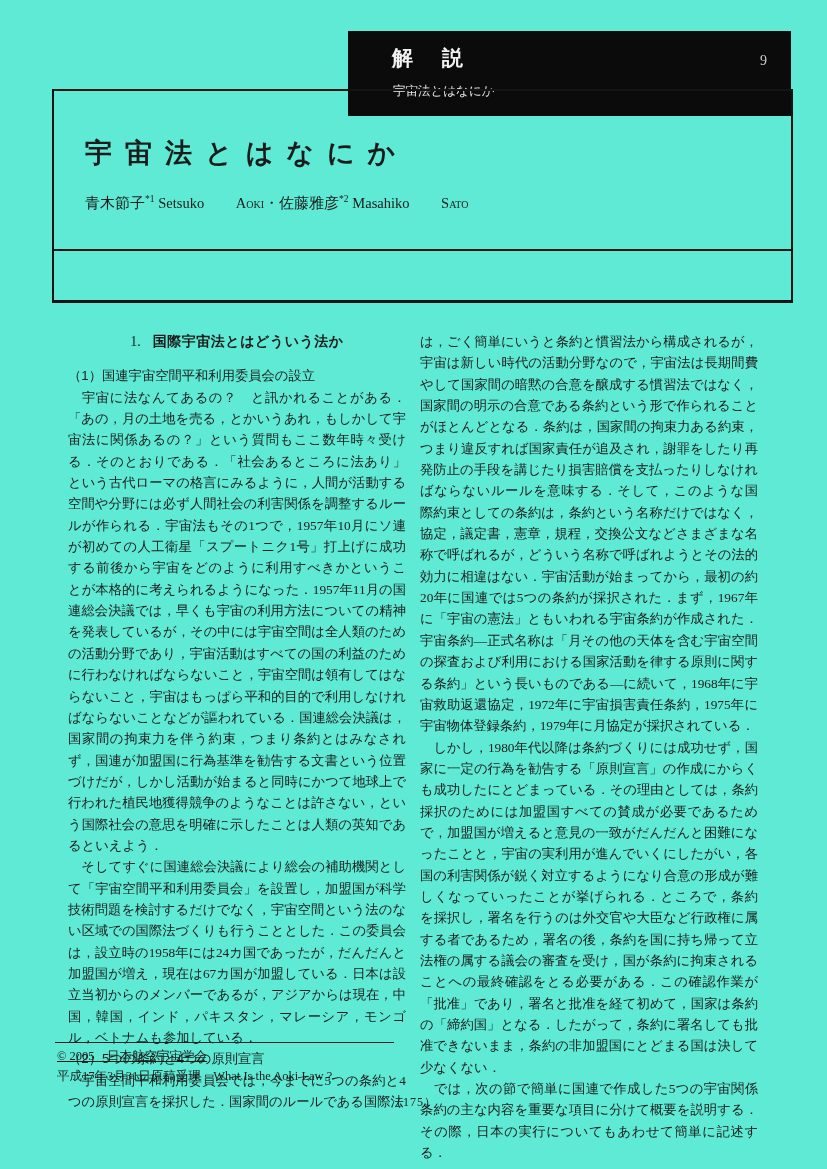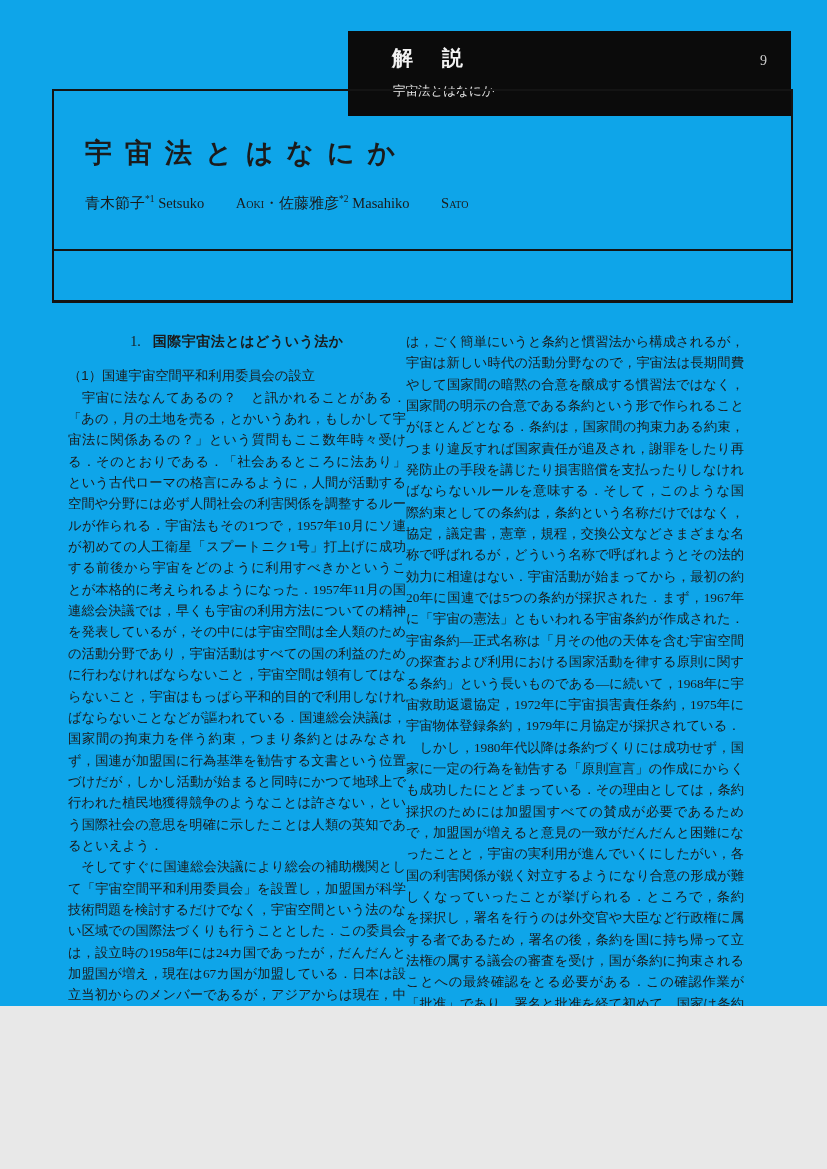--- a/index.html
+++ b/index.html
@@ -1,19 +1,19 @@
 <!DOCTYPE html>
 <html><head>
 <meta charset="utf-8">
 <style>
   * { margin:0; padding:0; box-sizing:border-box; }
   html,body { background:#e8e8e8; }
   .page {
-    position:relative; width:827px; height:1006px; margin:0 auto;
-    background:#0ea5e9; color:#1b1b1b; overflow:hidden;
+    position:relative; width:827px; height:1169px; margin:0 auto;
+    background:#5eead4; color:#1b1b1b; overflow:hidden;
     font-family:"Liberation Serif", serif;
   }
   
   .header-box {
     position:absolute; left:348px; top:31px; width:443px; height:85px;
     background:#0b0b0b; color:#f2f2f2;
   }
   .section-label {
     position:absolute; left:44px; top:13px;
     font-family:"Liberation Sans", sans-serif;
@@ -54,21 +54,21 @@
     border-top:2px solid #141414;
   }
   .keywords {
     position:absolute; left:31px; top:170px; width:690px;
     font-size:13px;
   }
   .kw-label { font-weight:bold; }
   
   .columns {
     position:absolute; left:68px; top:331px; width:690px;
-    display:flex; 
+    display:flex; gap:14px;
   }
   .col {
     width:338px; font-size:13.3px; line-height:21.35px;
     text-align:justify; text-justify:inter-character;
   }
   .section-heading {
     text-align:center; font-size:14px; line-height:21.35px;
     margin-bottom:13px; white-space:nowrap;
   }
   .section-num { font-weight:normal; margin-right:12px; }

